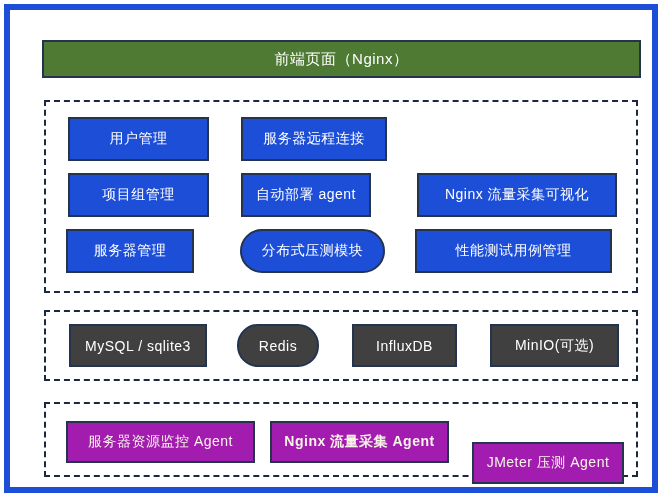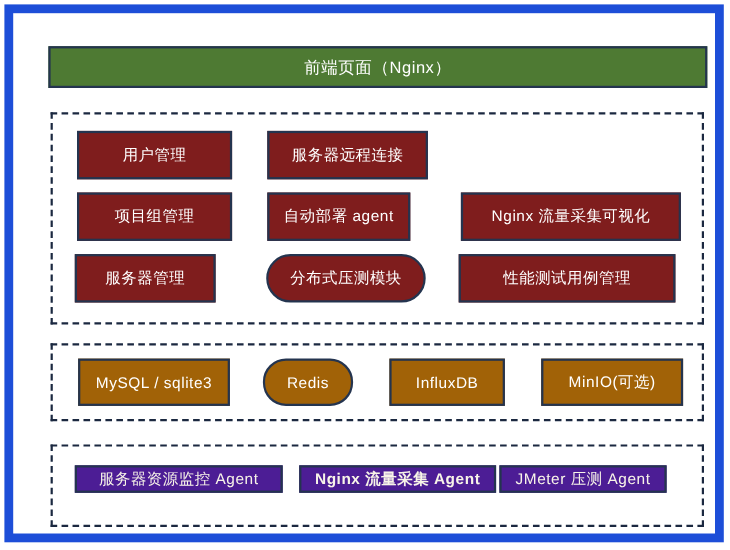--- a/index.html
+++ b/index.html
@@ -12,21 +12,21 @@
     position: relative;
     width: 664px;
     height: 500px;
     background: #ffffff;
     overflow: hidden;
   }
   .frame {
     position: absolute;
     left: 4px; top: 4px;
     width: 654px; height: 489px;
-    border: 8px solid #1d4ed8;
+    border: 6px solid #1d4ed8;
     box-sizing: border-box;
     background: #ffffff;
     text-align: center;
   }
   .box {
     position: absolute;
     box-sizing: border-box;
     border: 2px solid #24344F;
     color: #ffffff;
     display: flex;
@@ -45,41 +45,41 @@
   .layer {
     position: absolute;
     border: 2px dashed #1B2840;
     box-sizing: border-box;
     background: transparent;
   }
   .layer-modules { left: 34px; top: 90px;  width: 594px; height: 193px; }
   .layer-storage { left: 34px; top: 300px; width: 594px; height: 71px; }
   .layer-agents  { left: 34px; top: 392px; width: 594px; height: 75px; }
 
-  .module { background: #7f1d1d; height: 44px; }
+  .module { background: #1d4ed8; height: 44px; }
   .m1 { left: 22px;  top: 15px;  width: 141px; }
   .m2 { left: 195px; top: 15px;  width: 146px; }
   .m3 { left: 371px; top: 15px;  width: 200px; }
   .m4 { left: 22px;  top: 71px;  width: 141px; }
   .m5 { left: 195px; top: 71px;  width: 130px; }
   .m6 { left: 371px; top: 71px;  width: 200px; }
   .m7 { left: 20px;  top: 127px; width: 128px; }
   .m8 { left: 194px; top: 127px; width: 145px; border-radius: 22px; }
   .m9 { left: 369px; top: 127px; width: 197px; font-family: Liberation Mono, monospace; }
 
-  .storage { background: #a16207; height: 43px; top: 12px; }
+  .storage { background: #404040; height: 43px; top: 12px; }
   .s1 { left: 23px;  width: 138px; }
   .s2 { left: 191px; width: 82px; border-radius: 21px; }
   .s3 { left: 306px; width: 105px; }
   .s4 { left: 444px; width: 129px; }
 
-  .agent { background: #4c1d95; height: 25px; top: 17px; color: #F8F4E8; }
+  .agent { background: #a21caf; height: 42px; top: 17px; color: #F8F4E8; }
   .a1 { left: 20px;  width: 189px; }
   .a2 { left: 224px; width: 179px; font-weight: bold; }
-  .a3 { left: 406px; width: 152px; }
+  .a3 { left: 426px; width: 152px; margin-top: 21px; }
 </style>
 </head>
 <body>
 
 <div class="canvas">
   <div class="frame">
 
     <div class="box banner">前端页面（Nginx）</div>
 
     <div class="layer layer-modules">

